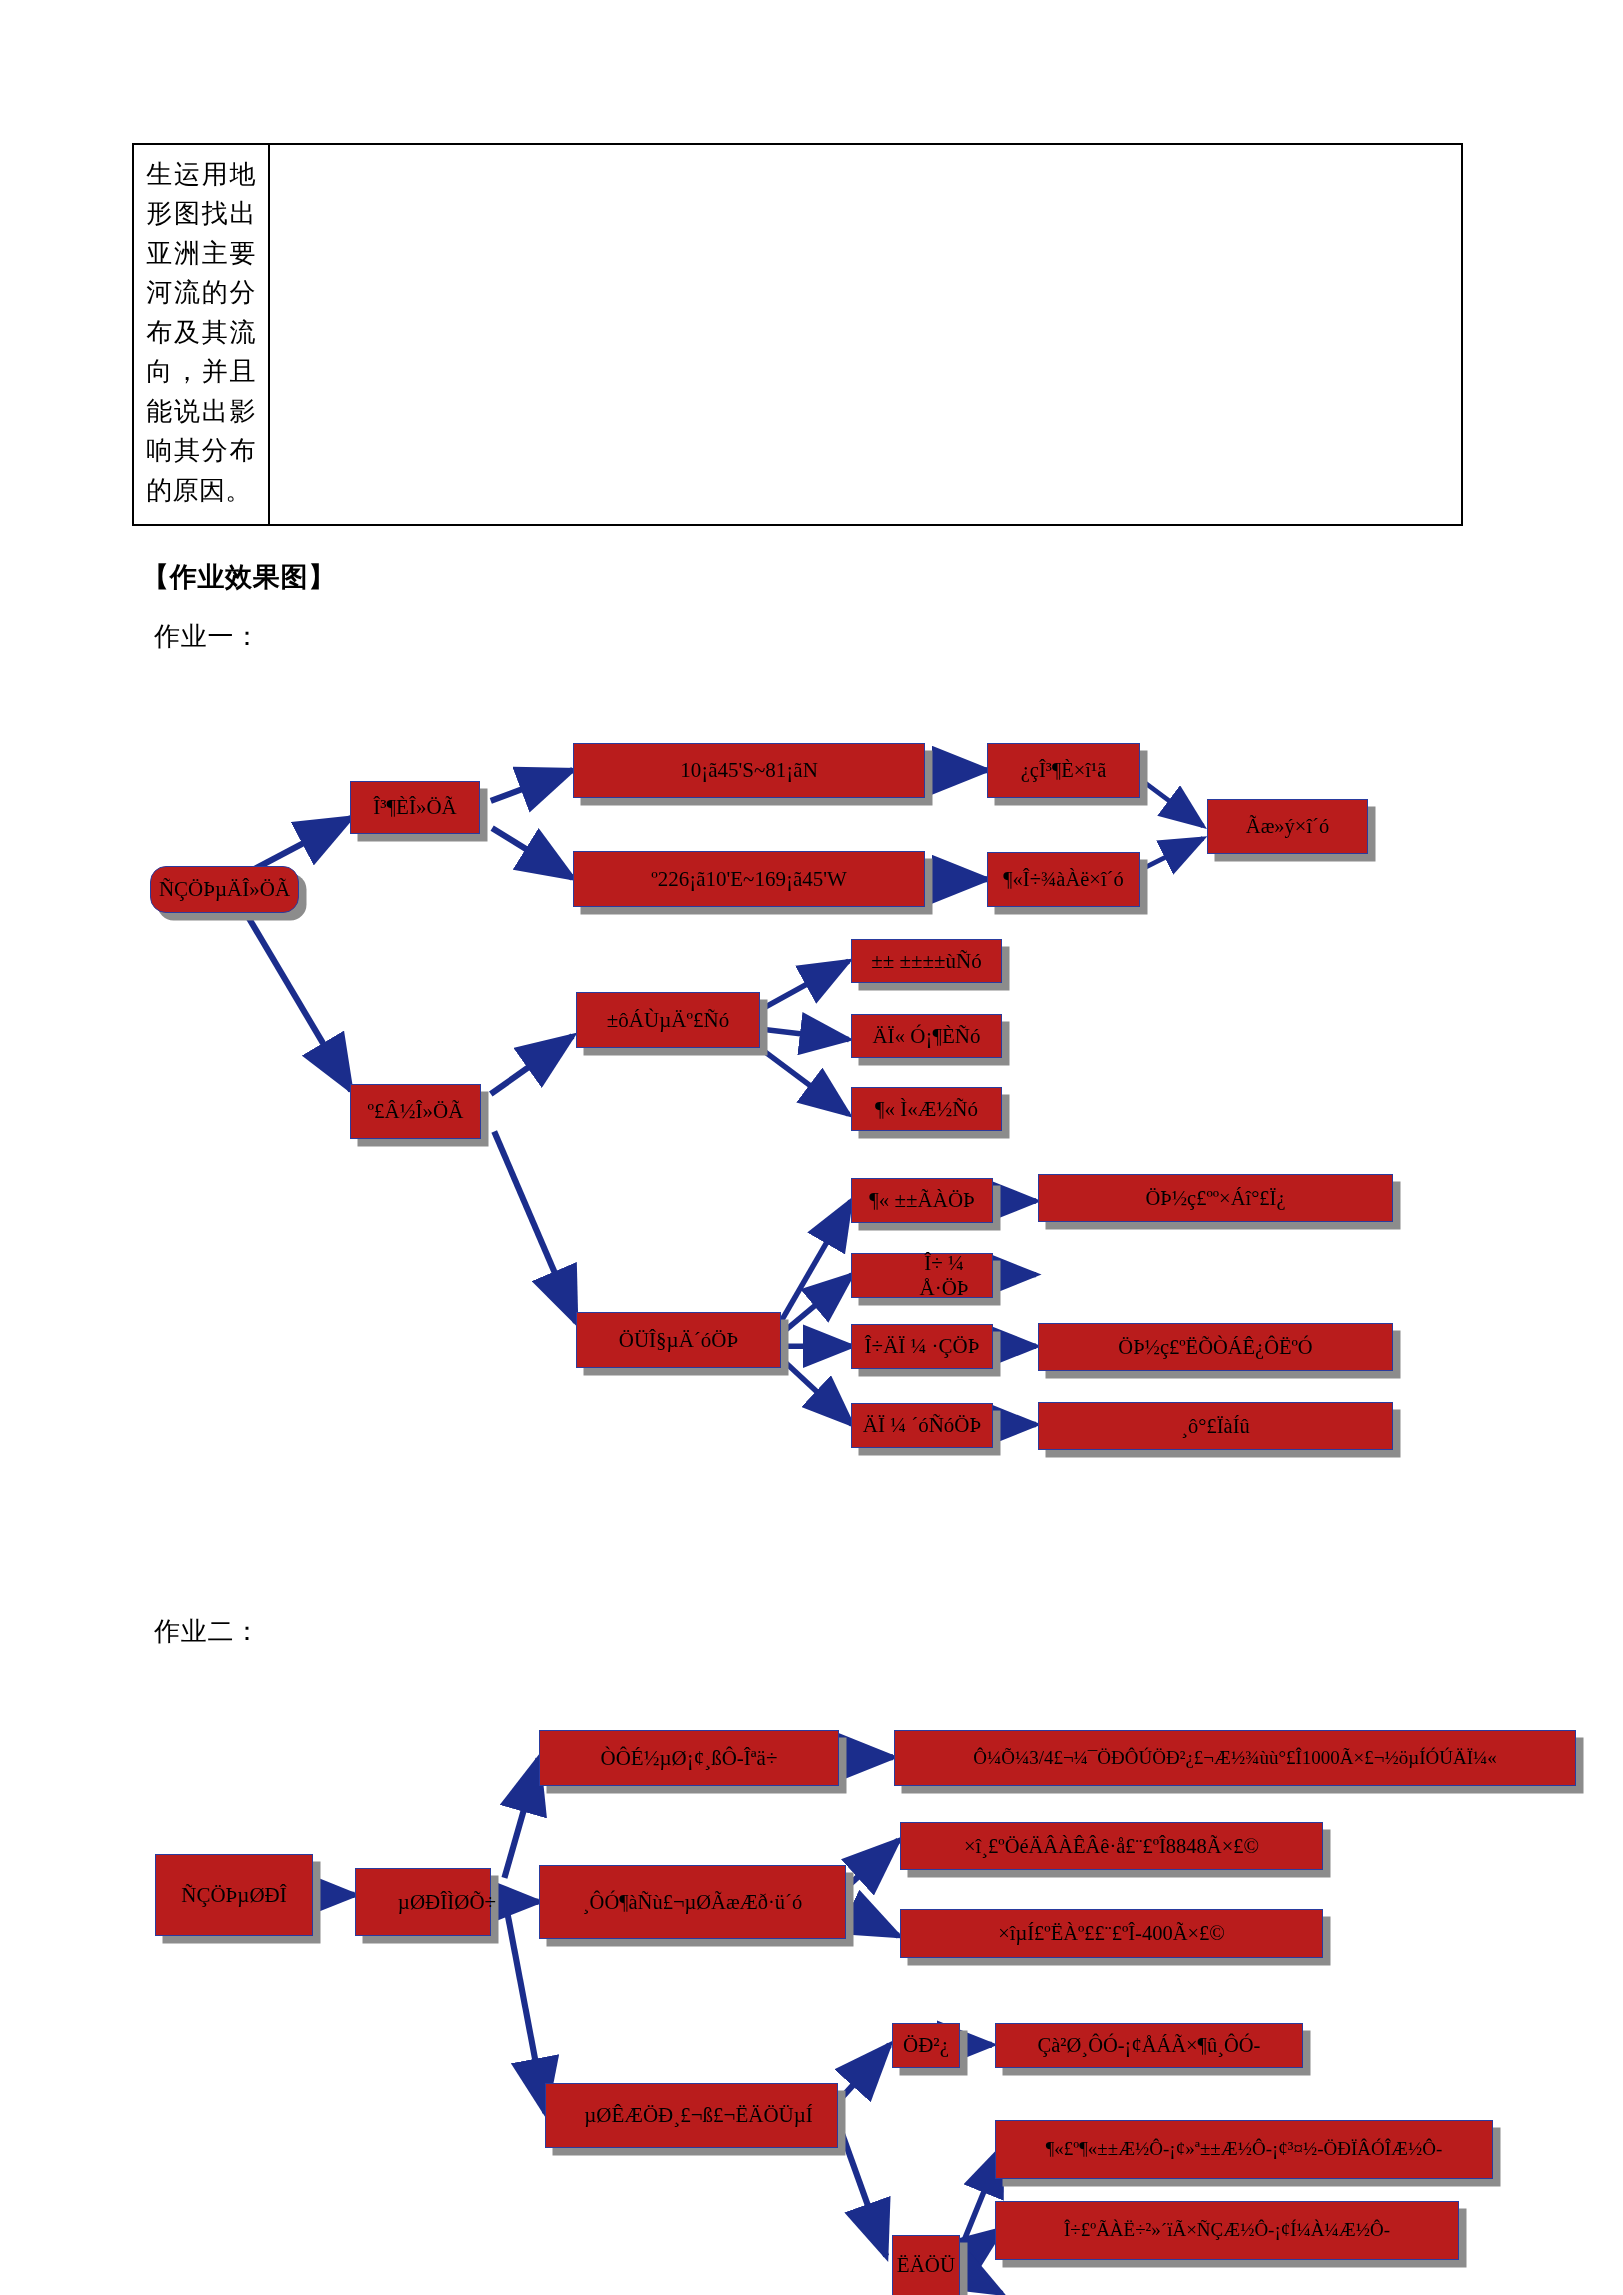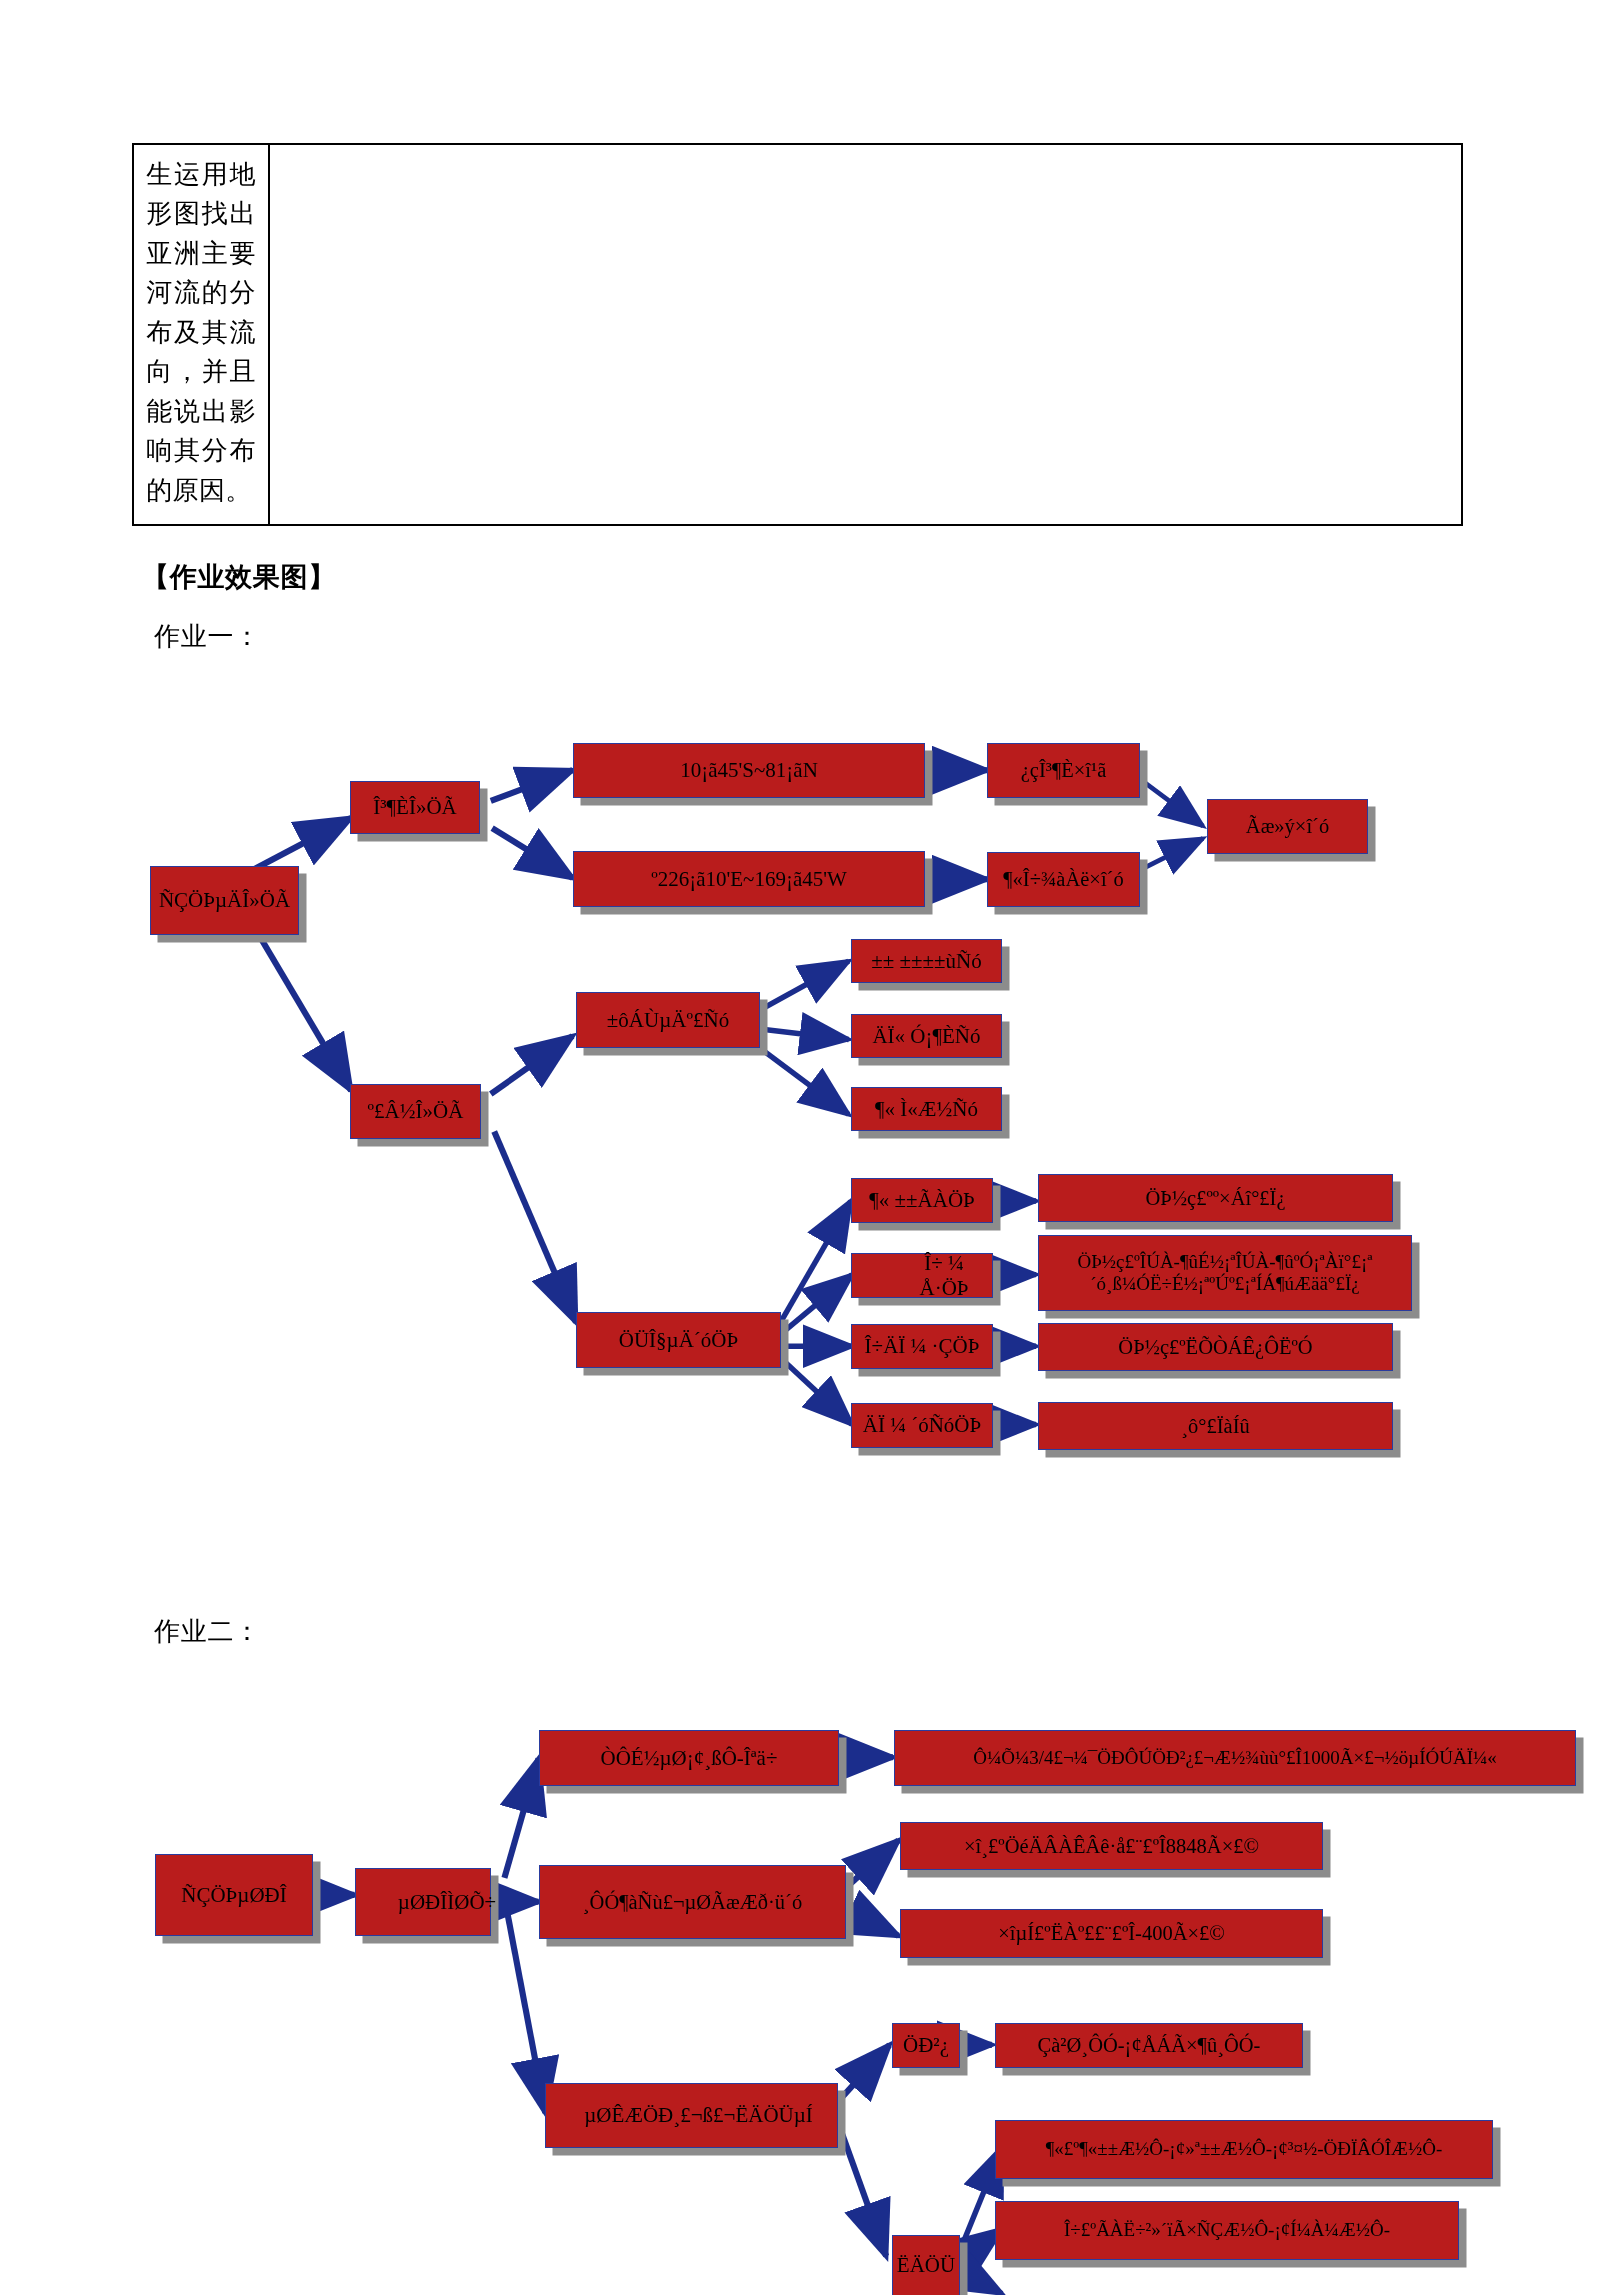--- a/index.html
+++ b/index.html
@@ -115,21 +115,21 @@
       <path d="M1400,3000 L1455,3000" stroke-width="9" marker-end="url(#ah)"></path>
 
       <path d="M1405,3310 L1470,3150" stroke-width="8" marker-end="url(#ah)"></path>
 
       <path d="M1405,3318 L1470,3270" stroke-width="8" marker-end="url(#ah)"></path>
 
       <path d="M1405,3330 L1470,3365" stroke-width="8" marker-end="url(#ah)"></path>
     </g>
   </svg>
 
-  <div class="bx f31" style="left:150px;top:866px;width:149px;height:69px;">
+  <div class="bx f31" style="left:150px;top:866px;width:149px;height:47px;border-radius:16px;">
     <span>ÑÇÖÞµÄÎ»ÖÃ</span>
     </div>
 
   <div class="bx f31" style="left:350px;top:781px;width:130px;height:53px;">
     <span>Î³¶ÈÎ»ÖÃ</span>
     </div>
 
   <div class="bx f31" style="left:573px;top:743px;width:352px;height:55px;">
     <span>10¡ã45'S~81¡ãN</span>
     </div>
@@ -187,23 +187,20 @@
     </div>
 
   <div class="bx f31" style="left:851px;top:1403px;width:142px;height:45px;">
     <span>ÄÏ  ¼ ´óÑóÖÞ</span>
     </div>
 
   <div class="bx f30" style="left:1038px;top:1174px;width:355px;height:48px;">
     <span>ÖÞ½ç£ºº×Áî°£Ï¿</span>
     </div>
 
-  <div class="bx f28" style="left:1038px;top:1235px;width:374px;height:76px;">
-    <span>ÖÞ½ç£ºÎÚÀ-¶ûÉ½¡ªÎÚÀ-¶ûºÓ¡ªÀï°£¡ª´ó¸ß¼ÓË÷É½¡ªºÚº£¡ªÍÁ¶úÆää°£Ï¿</span>
-    </div>
 
   <div class="bx f30" style="left:1038px;top:1323px;width:355px;height:48px;">
     <span>ÖÞ½ç£ºËÕÒÁÊ¿ÔËºÓ</span>
     </div>
 
   <div class="bx f30" style="left:1038px;top:1402px;width:355px;height:48px;">
     <span>¸ô°£ÏàÍû</span>
     </div>
 
   <div class="bx f31" style="left:155px;top:1854px;width:158px;height:82px;">

